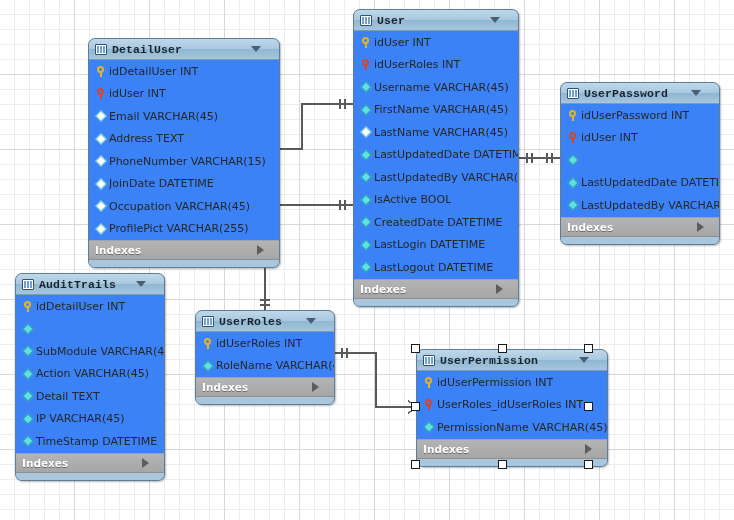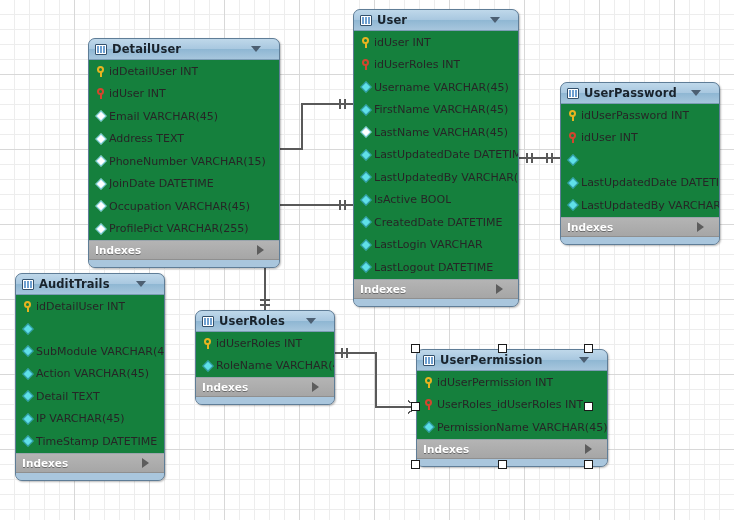--- a/index.html
+++ b/index.html
@@ -35,41 +35,42 @@
     font-size:11px;
   }
   .tbl-hdr{
     height:21px;
     display:flex;align-items:center;
     padding:0 18px 0 6px;
     box-sizing:border-box;
     background:linear-gradient(to bottom,#bfd8ea 0%,#a9c8e0 48%,#8fb7d3 52%,#a7c6dd 100%);
     border-bottom:1px solid #7b9cb5;
     border-radius:6px 6px 0 0;
+    font-family:Liberation Mono, monospace;
   }
   .tbl-ico{
     width:12px;height:11px;margin-right:5px;flex:0 0 auto;
     border:1px solid #33506b;background:#ffffff;border-radius:1px;
     position:relative;box-sizing:border-box;
   }
   .tbl-ico::before{
     content:"";position:absolute;left:1px;top:1px;right:1px;bottom:1px;
     background:
       linear-gradient(to right,#6d9fd0 0 2px,transparent 2px 3px,#6d9fd0 3px 5px,transparent 5px 6px,#6d9fd0 6px 8px);
   }
   .tbl-name{
     font-weight:bold;font-size:11.5px;color:#19232c;
     white-space:nowrap;flex:1 1 auto;letter-spacing:.1px;
   }
   .caret{
     width:0;height:0;flex:0 0 auto;
     border-left:5px solid transparent;border-right:5px solid transparent;
     border-top:6px solid #4c5f72;margin-left:6px;
   }
-  .cols{background:#15803d;border-bottom:1px solid #9aa4ac;}
+  .cols{background:#3b82f6;border-bottom:1px solid #9aa4ac;}
   .col{
     height:22.5px;display:flex;align-items:center;
     padding-left:5px;box-sizing:border-box;
     white-space:nowrap;color:#262626;font-size:11px;
   }
   .col .lbl{overflow:hidden;text-overflow:clip;}
 
   
   .gl{width:13px;flex:0 0 auto;display:flex;align-items:center;justify-content:center;margin-right:2px;}
   .key{position:relative;width:7px;height:11px;}
@@ -271,21 +272,21 @@
           <div class="col">
             <span class="gl">
               <span class="dia full"></span>
             </span>
             <span class="lbl">CreatedDate DATETIME</span>
           </div>
           <div class="col">
             <span class="gl">
               <span class="dia full"></span>
             </span>
-            <span class="lbl">LastLogin VARCHAR</span>
+            <span class="lbl">LastLogin DATETIME</span>
           </div>
           <div class="col">
             <span class="gl">
               <span class="dia full"></span>
             </span>
             <span class="lbl">LastLogout DATETIME</span>
           </div>
         </div>
         <div class="idx">
           <span class="idx-lbl">Indexes</span>

